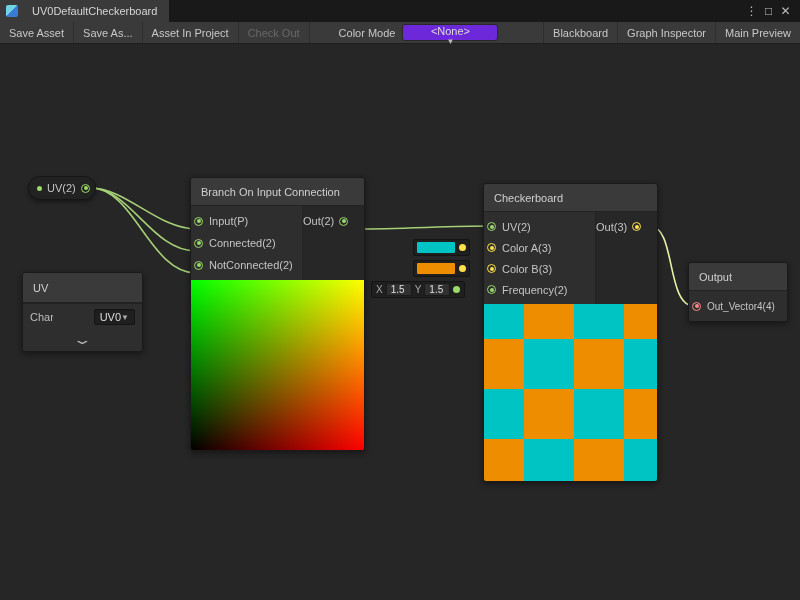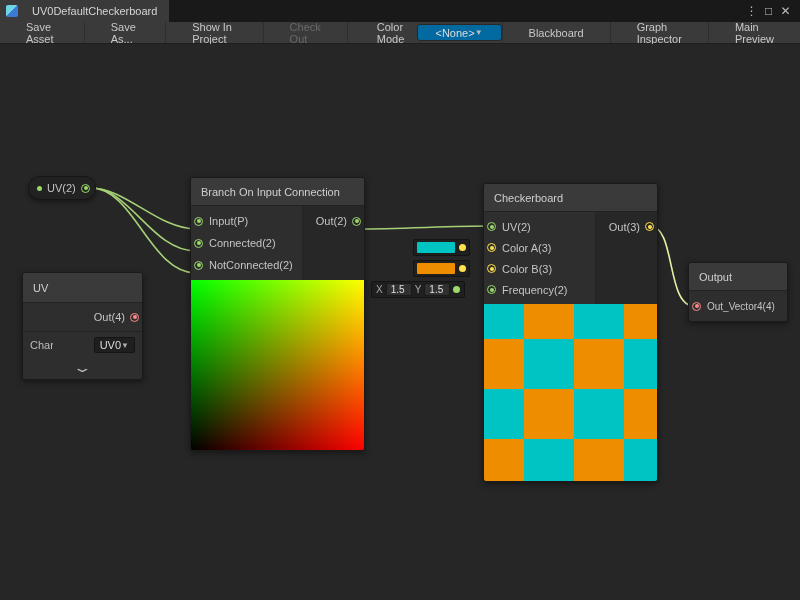--- a/index.html
+++ b/index.html
@@ -9,47 +9,47 @@
   
   .titlebar { height: 22px; background: #191919; display: flex; align-items: stretch; }
   .tab { display: flex; align-items: center; gap: 14px; background: #3a3a3a; padding: 0 12px 0 6px; color: #d6d6d6; }
   .tab-icon { width: 12px; height: 12px; border-radius: 2px; flex: none;
               background: linear-gradient(135deg, #6fd4e4 0 50%, #3a7bd5 50% 100%); }
   .win-controls { margin-left: auto; display: flex; align-items: center; padding-right: 6px; color: #bdbdbd; }
   .win-controls span { width: 17px; text-align: center; font-size: 12px; }
 
   
   .toolbar { height: 22px; background: #3a3a3a; border-bottom: 1px solid #1e1e1e; display: flex; align-items: stretch; }
-  .tb-btn { display: flex; align-items: center; padding: 0 26px; border-right: 1px solid #2e2e2e; color: #c8c8c8; }
+  .tb-btn { display: flex; align-items: center; padding: 0 9px; border-right: 1px solid #2e2e2e; color: #c8c8c8; }
   .tb-btn.disabled { color: #686868; }
   .tb-group-right { margin-left: auto; display: flex; }
   .tb-group-right .tb-btn { border-right: none; border-left: 1px solid #2e2e2e; }
   .tb-label { display: flex; align-items: center; padding: 0 7px; margin-left: 22px; }
   .tb-dropdown { display: flex; align-items: center; justify-content: space-between; width: 96px;
-                 margin: 2px 0; background: #0369a1; border: 1px solid #282828; border-radius: 3px; padding: 0 18px; color: #dcdcdc; }
+                 margin: 2px 0; background: #6d28d9; border: 1px solid #282828; border-radius: 3px; padding: 0 0; color: #dcdcdc; flex-direction: column; }
   .tb-dropdown .arrow { font-size: 8px; color: #bbbbbb; }
 
   
   .canvas { position: relative; width: 688px; height: 556px; background: #262626; }
   .edges { position: absolute; inset: 0; width: 100%; height: 100%; pointer-events: none; }
   .edges path { fill: none; stroke-width: 1.6px; }
 
   
   .node { position: absolute; background: #2e2e2e; border: 1px solid #1a1a1a; border-radius: 3px;
           box-shadow: 0 2px 6px rgba(0,0,0,.45); overflow: hidden; }
   .node-header { height: 28px; line-height: 28px; background: #3a3a3a; border-bottom: 1px solid #222;
                  padding: 0 10px; color: #d0d0d0; white-space: nowrap; }
   .node-body { position: relative; }
   .out-col { position: absolute; top: 0; right: 0; bottom: 0; width: 62px; background: #272727;
              border-left: 1px solid #232323; padding-top: 4px; }
   .ports-left { padding-top: 4px; }
   .port-row { display: flex; align-items: center; gap: 6px; padding-left: 3px; }
   .row22 { height: 22px; }
   .row21 { height: 21px; }
-  .row-out { display: flex; align-items: center; justify-content: flex-end; gap: 5px; padding-right: 3px; }
+  .row-out { display: flex; align-items: center; justify-content: flex-start; gap: 5px; padding-right: 3px; }
   .port-label { color: #c4c4c4; white-space: nowrap; }
   .port { width: 9px; height: 9px; border: 1px solid var(--c, #9ad96a); border-radius: 50%;
           position: relative; flex: none; background: transparent; }
   .port::after { content: ""; position: absolute; inset: 1.5px; border-radius: 50%; background: var(--c, #9ad96a); }
   .vec2 { --c: var(--port-vec2, #9ad96a); }
   .vec3 { --c: var(--port-vec3, #ffe14d); }
   .vec4 { --c: var(--port-vec4, #ff8a8a); }
 
   
   .pill { position: absolute; left: 28px; top: 132px; width: 68px; height: 24px; background: #222222;
@@ -117,21 +117,21 @@
     <div class="win-controls">
       <span>⋮</span>
       <span>□</span>
       <span>✕</span>
     </div>
   </div>
 
   <div class="toolbar">
     <div class="tb-btn">Save Asset</div>
     <div class="tb-btn">Save As...</div>
-    <div class="tb-btn">Show In Project</div>
+    <div class="tb-btn">Asset In Project</div>
     <div class="tb-btn disabled">Check Out</div>
     <div class="tb-label">Color Mode</div>
     <div class="tb-dropdown">
       <span>&lt;None&gt;</span>
       <span class="arrow">▼</span>
     </div>
     <div class="tb-group-right">
       <div class="tb-btn">Blackboard</div>
       <div class="tb-btn">Graph Inspector</div>
       <div class="tb-btn">Main Preview</div>
@@ -176,24 +176,20 @@
             <span class="port-label">Out(2)</span>
             <span class="port vec2"></span>
           </div>
         </div>
       </div>
       <div class="preview-uv"></div>
     </div>
 
     <div class="node node-uv">
       <div class="node-header">UV</div>
-      <div class="uv-out-row">
-        <span class="port-label">Out(4)</span>
-        <span class="port vec4"></span>
-      </div>
       <div class="uv-divider"></div>
       <div class="channel-row">
         <span class="channel-label">Channe</span>
         <div class="dropdown">
           <span>UV0</span>
           <span class="arrow">▼</span>
         </div>
       </div>
       <div class="collapse-row">
         <span>⌄</span>

